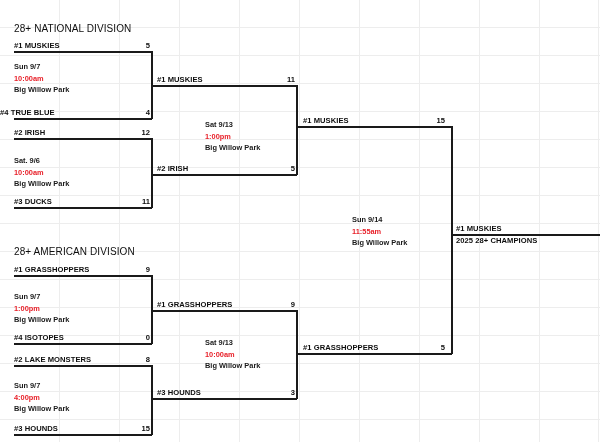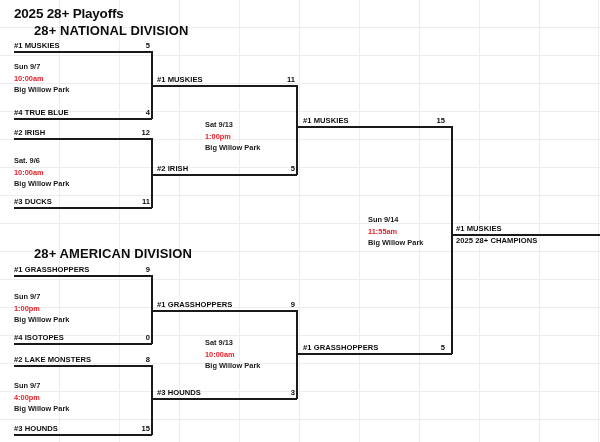--- a/index.html
+++ b/index.html
@@ -19,22 +19,22 @@
   .grid .gh{position:absolute;left:0;right:0;height:1px;background:#ededed;}
 
   .layer{position:absolute;inset:0;}
 
   
   .title{
     position:absolute;font-size:13.5px;font-weight:bold;letter-spacing:-0.2px;
     white-space:nowrap;color:#0d0d0d;
   }
   .subtitle{
-    position:absolute;font-size:13px;font-weight:bold;letter-spacing:0.1px;
-    white-space:nowrap;color:#0d0d0d;margin-left:20px;
+    position:absolute;font-size:10px;font-weight:normal;letter-spacing:0.1px;
+    white-space:nowrap;color:#0d0d0d;
   }
   .team{
     position:absolute;font-size:7.6px;font-weight:bold;letter-spacing:0.05px;
     white-space:nowrap;color:#0d0d0d;
   }
   .score{
     position:absolute;font-size:7.6px;font-weight:bold;text-align:right;
     white-space:nowrap;color:#0d0d0d;
   }
   .champ{
@@ -76,37 +76,36 @@
     <div class="gh" style="top:251px"></div>
     <div class="gh" style="top:279px"></div>
     <div class="gh" style="top:307px"></div>
     <div class="gh" style="top:335px"></div>
     <div class="gh" style="top:363px"></div>
     <div class="gh" style="top:391px"></div>
     <div class="gh" style="top:419px"></div>
   </div>
 
   <div class="layer">
-    <div class="title" style="left:14px;top:6px">2025 28+ Playoffs</div>
     <div class="subtitle" style="left:14px;top:23px">28+ NATIONAL DIVISION</div>
     <div class="subtitle" style="left:14px;top:246px">28+ AMERICAN DIVISION</div>
   </div>
 
   <div class="layer">
     <div class="team" style="left:14px;top:41px">#1 MUSKIES</div>
     <div class="score" style="left:110px;top:41px;width:40px">5</div>
     <div class="hline" style="left:14px;top:51px;width:138px"></div>
 
     <div class="info" style="left:14px;top:61px">
       <div class="d">Sun 9/7</div>
       <div class="t">10:00am</div>
       <div class="v">Big Willow Park</div>
     </div>
 
-    <div class="team" style="left:14px;top:108px">#4 TRUE BLUE</div>
+    <div class="team" style="left:0;top:108px">#4 TRUE BLUE</div>
     <div class="score" style="left:110px;top:108px;width:40px">4</div>
     <div class="hline" style="left:14px;top:118px;width:138px"></div>
     <div class="vline" style="left:151px;top:51px;height:68px"></div>
   </div>
 
   <div class="layer">
     <div class="team" style="left:14px;top:128px">#2 IRISH</div>
     <div class="score" style="left:110px;top:128px;width:40px">12</div>
     <div class="hline" style="left:14px;top:138px;width:138px"></div>
 
@@ -198,21 +197,21 @@
 
   <div class="layer">
     <div class="team" style="left:303px;top:343px">#1 GRASSHOPPERS</div>
     <div class="score" style="left:405px;top:343px;width:40px">5</div>
     <div class="hline" style="left:297px;top:353px;width:155px"></div>
   </div>
 
   <div class="layer">
     <div class="vline" style="left:451px;top:126px;height:228px"></div>
 
-    <div class="info" style="left:368px;top:214px">
+    <div class="info" style="left:352px;top:214px">
       <div class="d">Sun 9/14</div>
       <div class="t">11:55am</div>
       <div class="v">Big Willow Park</div>
     </div>
 
     <div class="champ" style="left:456px;top:224px">#1 MUSKIES</div>
     <div class="hline" style="left:452px;top:234px;width:148px"></div>
     <div class="champ" style="left:456px;top:236px">2025 28+ CHAMPIONS</div>
   </div>
 

